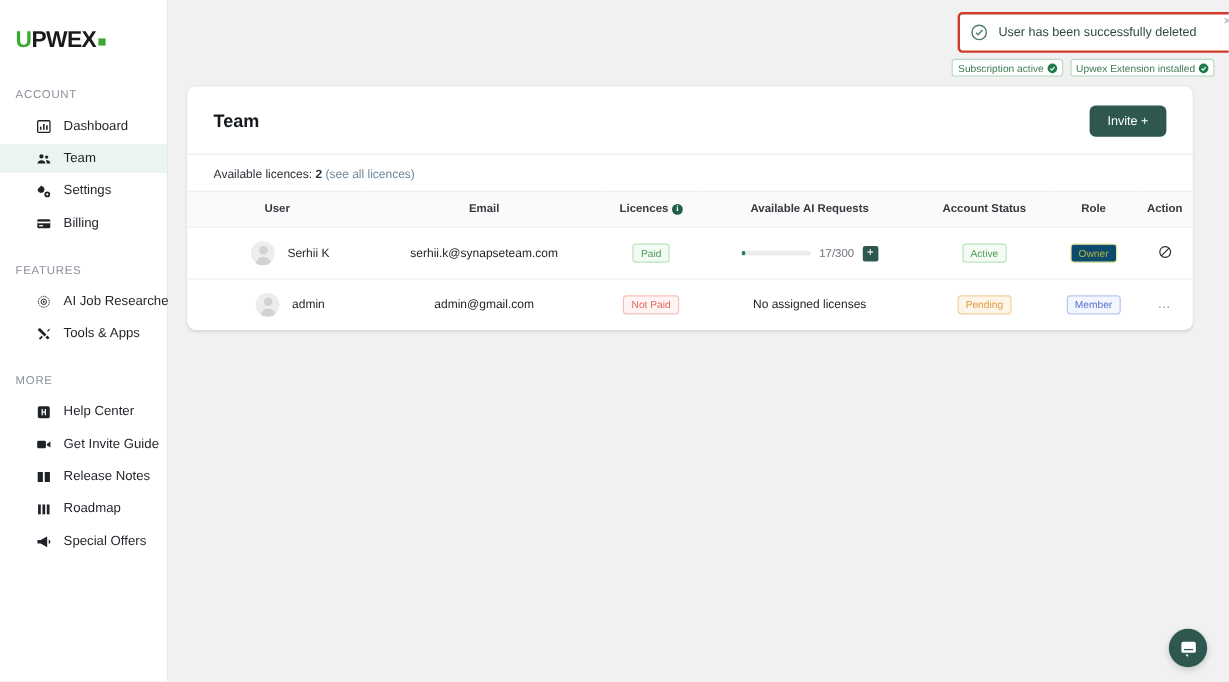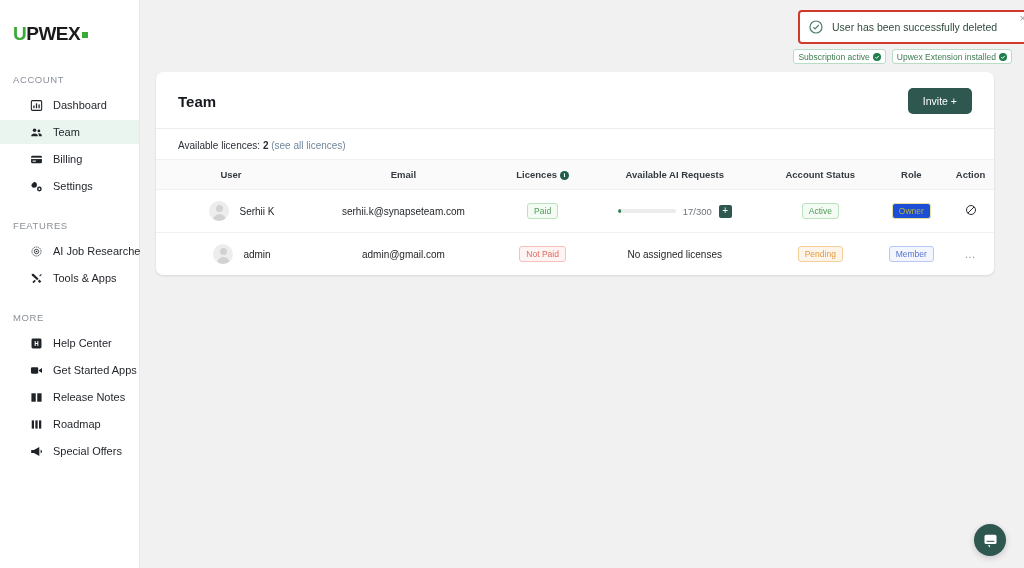--- a/index.html
+++ b/index.html
@@ -120,21 +120,21 @@
   .avatar .body { position:absolute; width:13px; height:9px; border-radius:7px 7px 0 0; background:#d2d2d2; left:3.5px; top:13px;}
 
   .tag {
     display: inline-block; font-size: 8.5px; padding: 2px 6px;
     border-radius: 3px; border: 1px solid transparent; line-height: 1.2;
   }
   .tag-paid      { background:#f3fbf4; border-color:#b9e2bd; color:#4d9c56; }
   .tag-notpaid   { background:#fef4f3; border-color:#f6c0bb; color:#e06a5d; }
   .tag-active    { background:#f3fbf4; border-color:#b9e2bd; color:#4d9c56; }
   .tag-pending   { background:#fdf5ea; border-color:#f5cf9a; color:#e39a3e; }
-  .tag-owner     { background:#1d4ed8; border-color:#e3e39b; color:#b3b340; }
+  .tag-owner     { background:#0c4a6e; border-color:#e3e39b; color:#b3b340; }
   .tag-member    { background:#f4f6fe; border-color:#b9c6f3; color:#5672cf; }
 
   .ai-cell { display: flex; align-items: center; justify-content: center; gap: 7px; }
   .bar-track {
     width: 58px; height: 4px; background: #ececec; border-radius: 3px;
     position: relative; overflow: hidden;
   }
   .bar-fill { position:absolute; left:0; top:0; height:100%; background:#2e7d4f; border-radius:3px; }
   .ai-count { font-size: 9.5px; color: #6f757c; }
   .plus-btn {
@@ -195,36 +195,36 @@
               <circle cx="16.4" cy="9" r="2.5"></circle>
               <path d="M2.2 19c0-3.3 2.8-5.2 6.2-5.2s6.2 1.9 6.2 5.2z"></path>
               <path d="M15.4 13.6c3 0 6.4 1.3 6.4 4.3v1.1h-5z"></path>
             </svg>
           </span>
           <span class="nav-label">Team</span>
         </div>
         <div class="nav-item">
           <span class="nav-ico">
             <svg viewBox="0 0 24 24" width="13" height="13" fill="#1f2328">
+              <path d="M9.2 2.4l1.2 1.9 2.2-.3.4 2.2 2 1-.9 2 1.4 1.7-1.7 1.4.3 2.2-2.2.4-1 2-2-.9-1.7 1.4-1.4-1.7-2.2.3-.4-2.2-2-1 .9-2L0.8 11l1.7-1.4-.3-2.2L4.4 7l1-2z" transform="translate(1.4,1.2) scale(0.78)"></path>
+              <circle cx="17.3" cy="16.6" r="4.4"></circle>
+              <circle cx="17.3" cy="16.6" r="1.7" fill="#fff"></circle>
+            </svg>
+          </span>
+          <span class="nav-label">Settings</span>
+        </div>
+        <div class="nav-item">
+          <span class="nav-ico">
+            <svg viewBox="0 0 24 24" width="13" height="13" fill="#1f2328">
               <rect x="2" y="5" width="20" height="14" rx="2.2"></rect>
               <rect x="2" y="8.6" width="20" height="2.6" fill="#fff"></rect>
               <rect x="4.8" y="14" width="6" height="2" fill="#fff"></rect>
             </svg>
           </span>
           <span class="nav-label">Billing</span>
-        </div>
-        <div class="nav-item">
-          <span class="nav-ico">
-            <svg viewBox="0 0 24 24" width="13" height="13" fill="#1f2328">
-              <path d="M9.2 2.4l1.2 1.9 2.2-.3.4 2.2 2 1-.9 2 1.4 1.7-1.7 1.4.3 2.2-2.2.4-1 2-2-.9-1.7 1.4-1.4-1.7-2.2.3-.4-2.2-2-1 .9-2L0.8 11l1.7-1.4-.3-2.2L4.4 7l1-2z" transform="translate(1.4,1.2) scale(0.78)"></path>
-              <circle cx="17.3" cy="16.6" r="4.4"></circle>
-              <circle cx="17.3" cy="16.6" r="1.7" fill="#fff"></circle>
-            </svg>
-          </span>
-          <span class="nav-label">Settings</span>
         </div>
         <div class="nav-section-title">FEATURES</div>
         <div class="nav-item">
           <span class="nav-ico">
             <svg viewBox="0 0 24 24" width="13" height="13" fill="#1f2328">
               <circle cx="12" cy="12" r="8.4" fill="none" stroke="#1f2328" stroke-width="1.5" stroke-dasharray="2.3 1.4"></circle>
               <circle cx="12" cy="12" r="4.1" fill="none" stroke="#1f2328" stroke-width="1.5"></circle>
               <circle cx="12" cy="12" r="1.5"></circle>
             </svg>
           </span>
@@ -251,21 +251,21 @@
           </span>
           <span class="nav-label">Help Center</span>
         </div>
         <div class="nav-item">
           <span class="nav-ico">
             <svg viewBox="0 0 24 24" width="13" height="13" fill="#1f2328">
               <rect x="1.8" y="6.2" width="13.4" height="11.6" rx="2"></rect>
               <path d="M16.6 11l5.6-3.6v9.2L16.6 13z"></path>
             </svg>
           </span>
-          <span class="nav-label">Get Started Apps</span>
+          <span class="nav-label">Get Invite Guide</span>
         </div>
         <div class="nav-item">
           <span class="nav-ico">
             <svg viewBox="0 0 24 24" width="13" height="13" fill="#1f2328">
               <path d="M2.6 4.2h8v15.6h-8z"></path>
               <path d="M13.4 4.2h8v15.6h-8z"></path>
             </svg>
           </span>
           <span class="nav-label">Release Notes</span>
           <span class="red-dot"></span>

